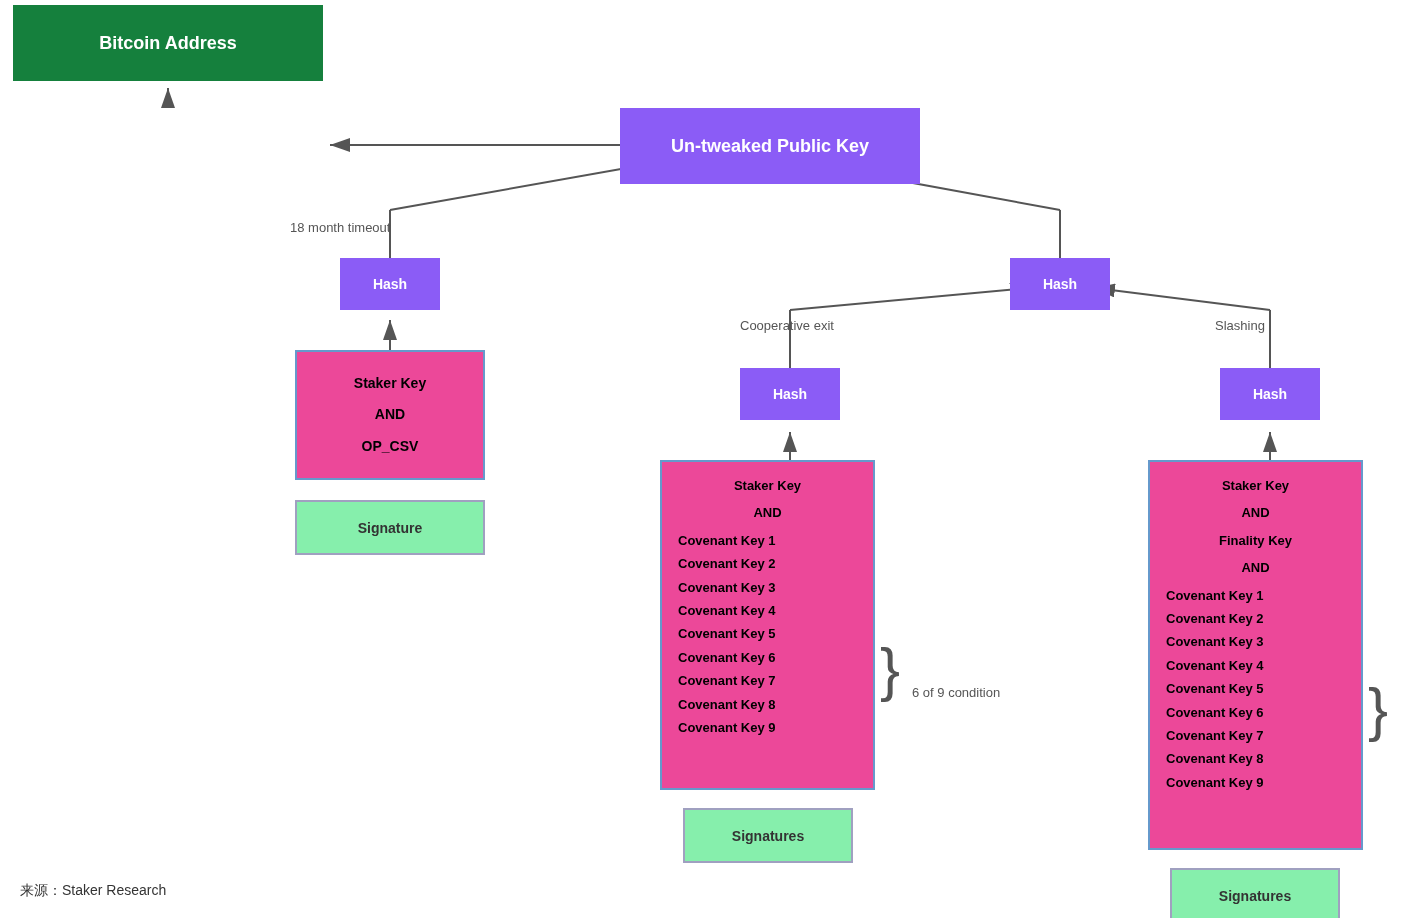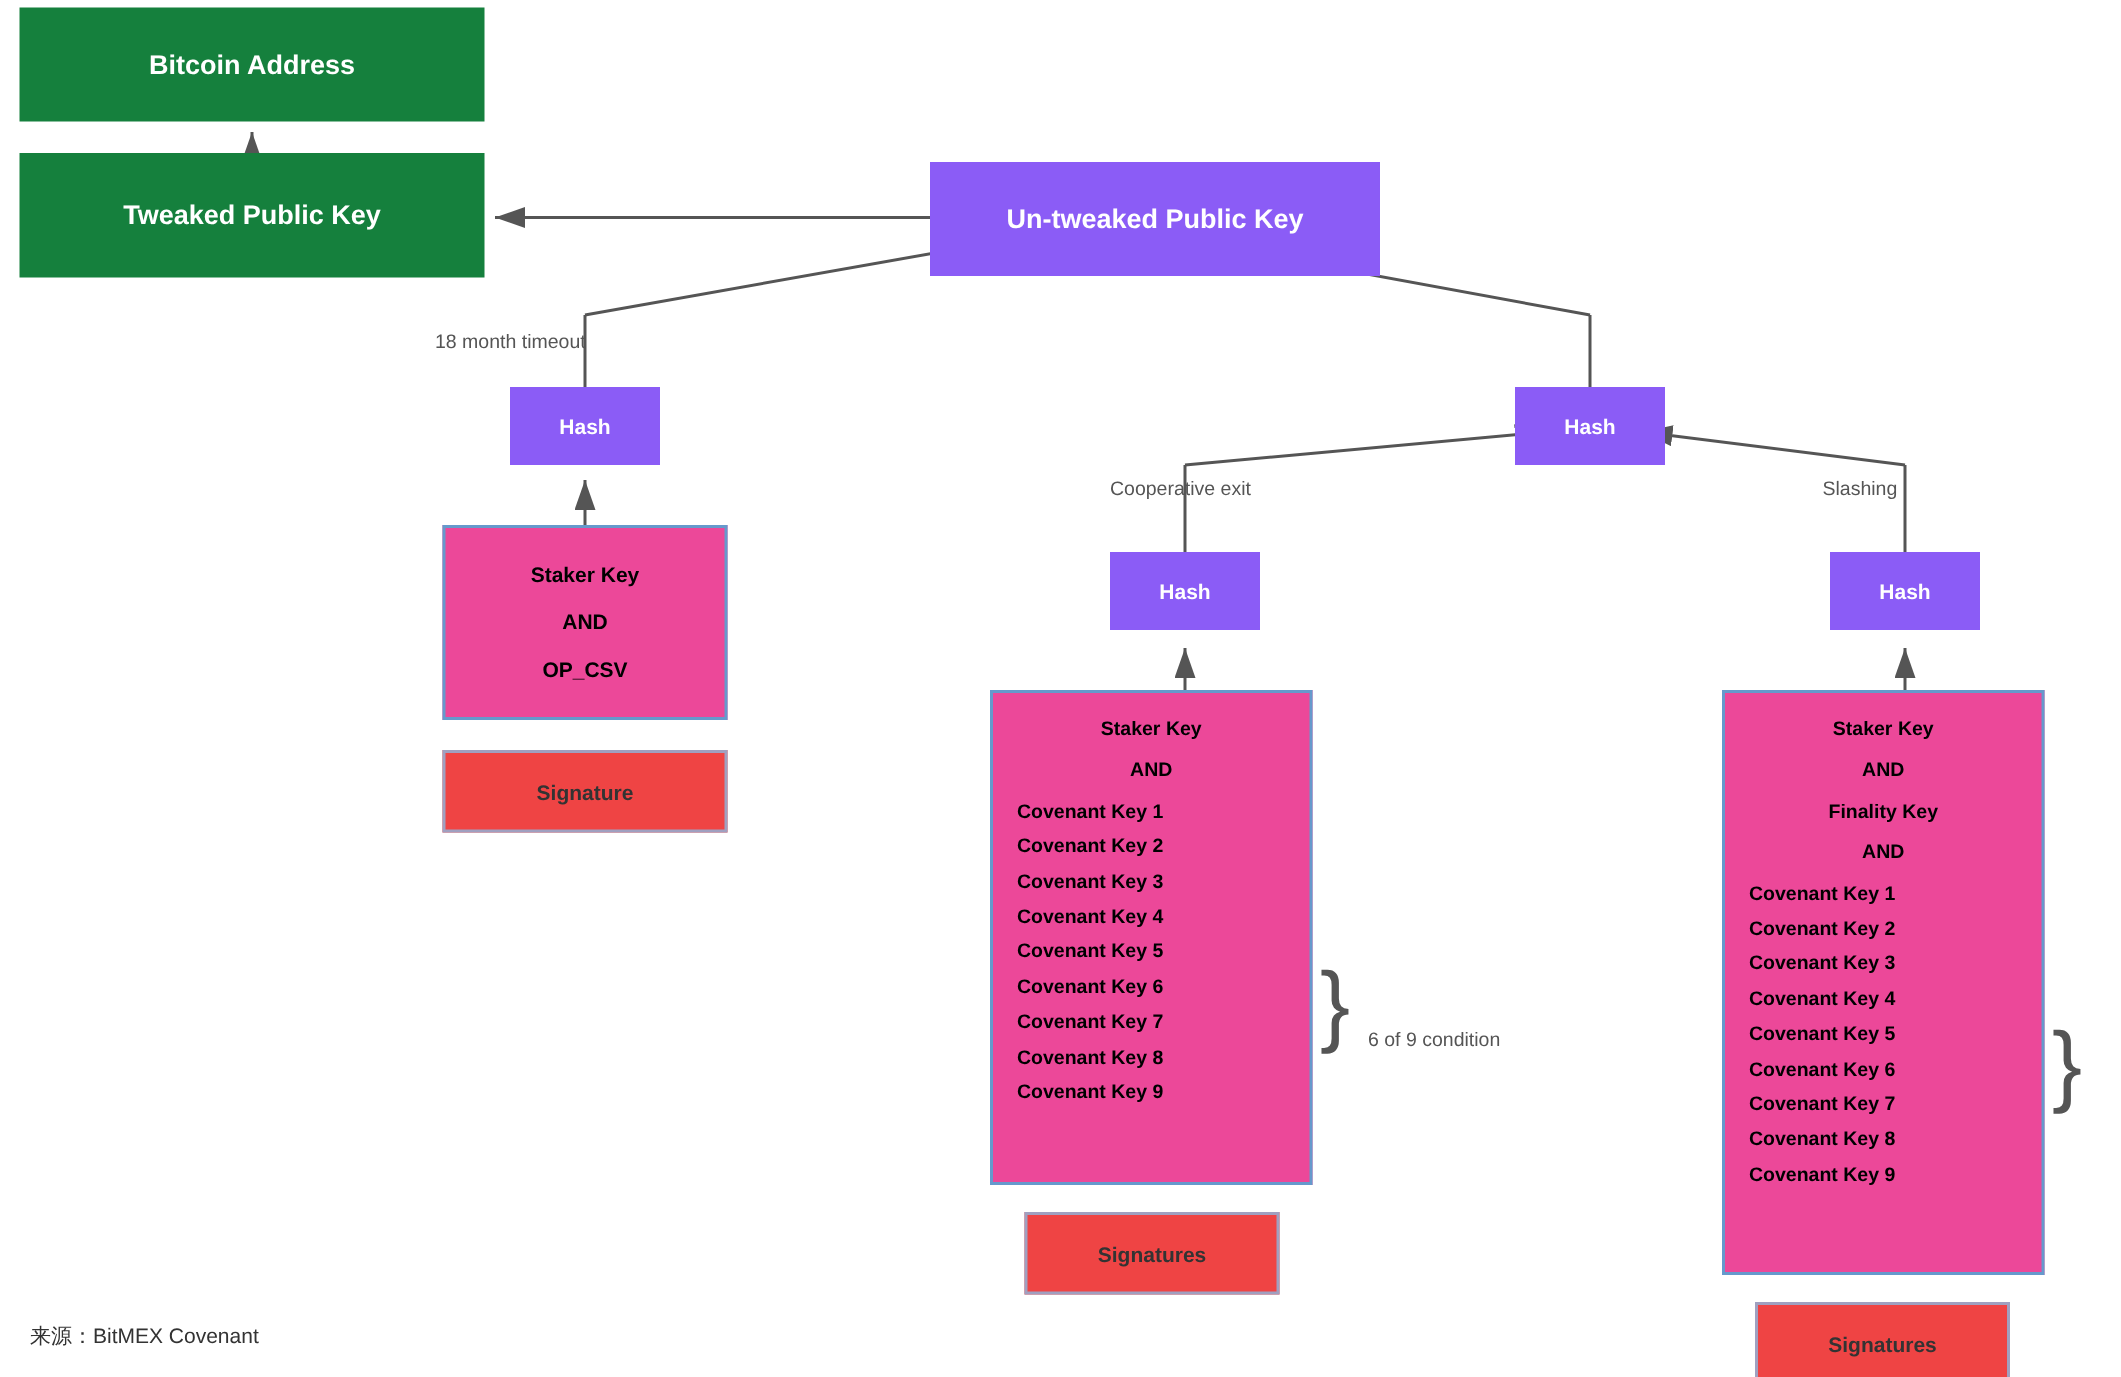--- a/index.html
+++ b/index.html
@@ -34,21 +34,21 @@
       background: #8b5cf6;
       color: #fff;
       border: none;
     }
     .node-white {
       background: #ec4899;
       color: #000;
       border: 2px solid #6699CC;
     }
     .node-white-gray {
-      background: #ef4444;
+      background: #86efac;
       color: #333;
       border: 2px solid #A0A0C0;
     }
     .label-text {
       position: absolute;
       font-size: 13px;
       color: #555;
     }
     svg.arrows {
       position: absolute;
@@ -115,23 +115,20 @@
 
     <line x1="790" y1="460" x2="790" y2="432" stroke="#555" stroke-width="2" marker-end="url(#arrowhead)"></line>
 
     <line x1="1270" y1="460" x2="1270" y2="432" stroke="#555" stroke-width="2" marker-end="url(#arrowhead)"></line>
   </svg>
 
   <div class="node node-purple" style="left:13px; top:5px; width:310px; height:76px; font-size:18px;">
     <span>Bitcoin Address</span>
   </div>
 
-  <div class="node node-purple" style="left:13px; top:102px; width:310px; height:83px; font-size:18px;">
-    <span>Tweaked Public Key</span>
-  </div>
 
   <div class="node node-green" style="left:620px; top:108px; width:300px; height:76px; font-size:18px;">
     <span>Un-tweaked Public Key</span>
   </div>
 
   <div class="label-text" style="left:290px; top:220px;text-align:center;">
     <span>18 month timeout</span>
   </div>
 
   <div class="node node-green" style="left:340px; top:258px; width:100px; height:52px; font-size:14px;">
@@ -209,16 +206,16 @@
     <div>Covenant Key 9</div>
   </div>
 
   <div class="brace" style="left:1368px; top:590px; height:240px; display:flex; align-items:center;">}</div>
 
   <div class="node node-white-gray" style="left:1170px; top:868px; width:170px; height:55px; font-size:14px;">
     <span>Signatures</span>
   </div>
 
   <div class="source-label">
-    <span>来源：BitMEX Covenant</span>
+    <span>来源：Staker Research</span>
   </div>
 
 </div>
 
 </body></html>

